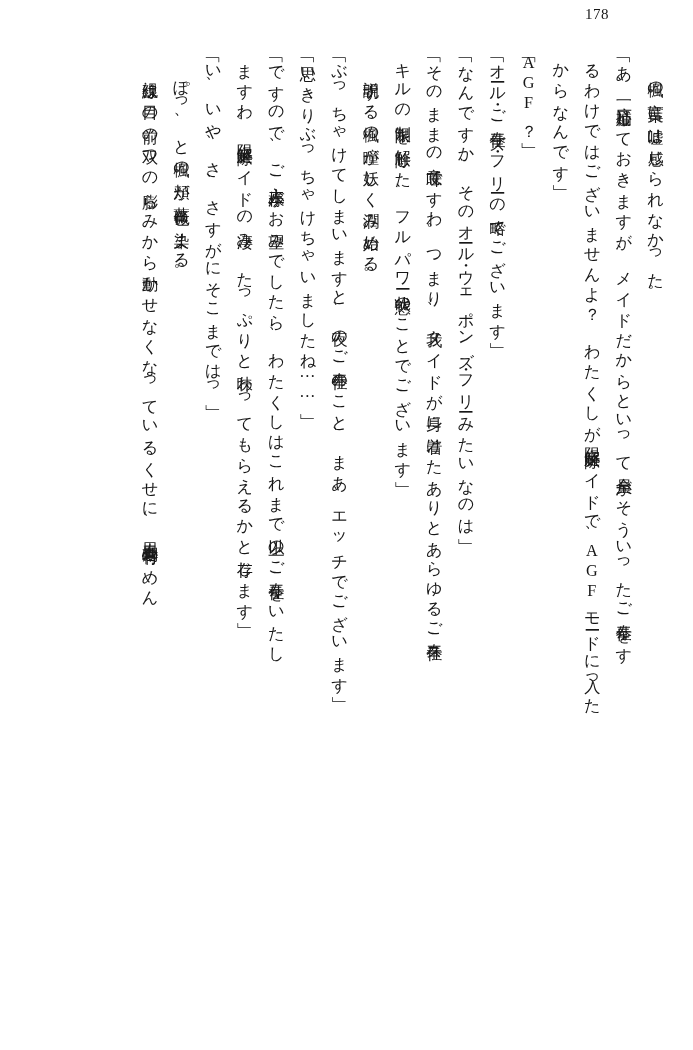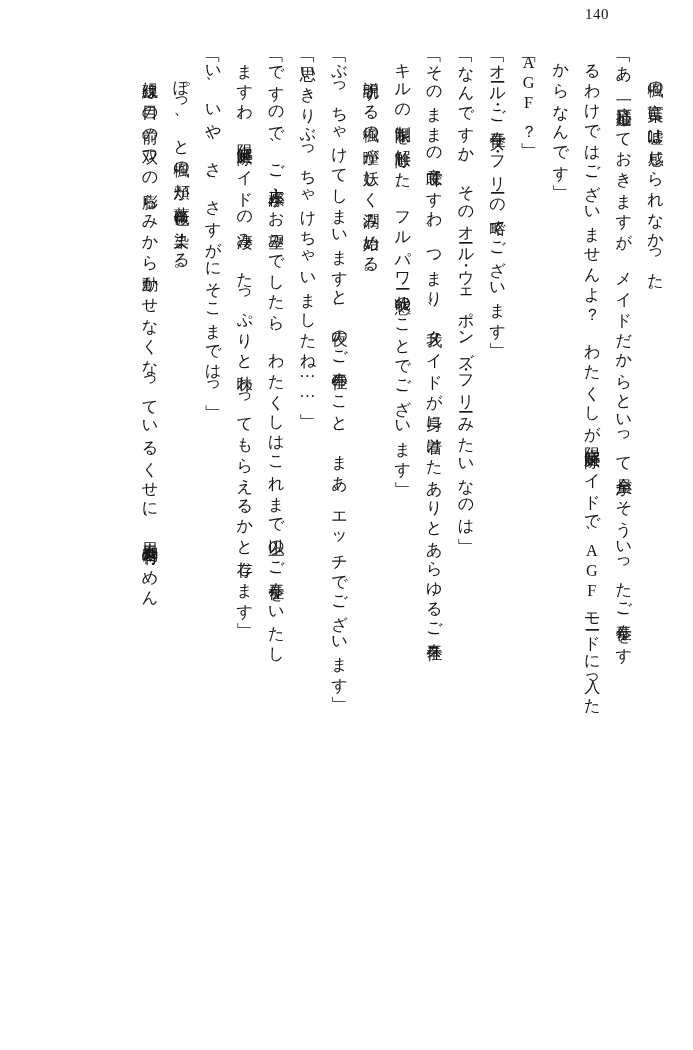--- a/index.html
+++ b/index.html
@@ -58,21 +58,21 @@
     overflow: visible;
   }
   .vline.indent {
     padding-top: 17px;
   }
 </style>
 </head>
 <body>
 
 <div class="page">
-  <div class="page-number">140</div>
+  <div class="page-number">178</div>
   <div class="text-block">
     <div class="vline indent">楓の言葉に嘘は感じられなかった。</div>
     <div class="vline">「あ、一応補足しておきますが、メイドだからといって全員がそういったご奉仕をす</div>
     <div class="vline">るわけではございませんよ？　わたくしが限定解除メイドで、AGFモードに入った</div>
     <div class="vline">からなんです」</div>
     <div class="vline">「AGF？」</div>
     <div class="vline">「オール・ご奉仕ズ・フリーの略でございます」</div>
     <div class="vline">「なんですか、そのオール・ウェポンズ・フリーみたいなのは」</div>
     <div class="vline">「そのままの意味ですわ。つまり、我々メイドが身に着けたありとあらゆるご奉仕ス</div>
     <div class="vline">キルの制限を解除した、フルパワー状態のことでございます」</div>

